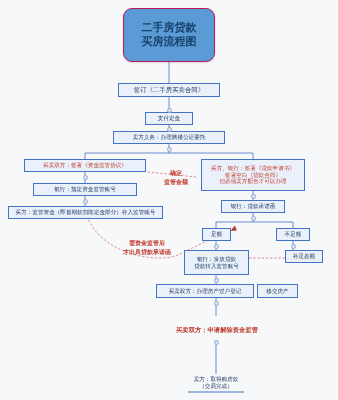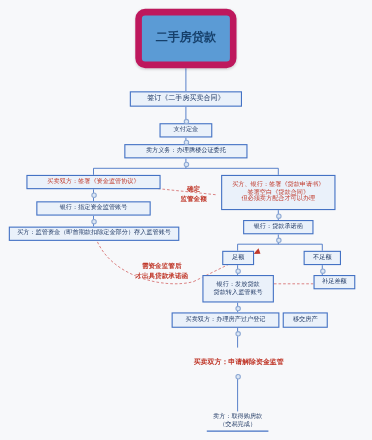--- a/index.html
+++ b/index.html
@@ -18,21 +18,21 @@
     position:absolute;
     box-sizing:border-box;
     display:flex;align-items:center;justify-content:center;
     text-align:center;
     line-height:1.25;
     white-space:nowrap;
   }
   
   .title-node{
     background:#5b9bd5;
-    border:6px solid #be185d;
+    border:1px solid #be185d;
     border-radius:9px;
     color:#16406b;
     font-size:11px;
     font-weight:bold;
     flex-direction:column;
     box-shadow:0 1px 2px rgba(0,0,0,.12);
   }
   .title-node span{display:block;}
 
   
@@ -122,20 +122,21 @@
 
     <g fill="#c0392b">
       <polygon points="122,166.2 114,168.6 122,171.8"></polygon>
       <polygon points="235,225.6 230.5,231 236.8,230.6"></polygon>
       <polygon points="240,255.4 240,261 234.5,258.2"></polygon>
     </g>
   </svg>
 
   <div class="node title-node" style="left:123px;top:8px;width:92px;height:54px;">
     <span>二手房贷款</span>
+    <span>买房流程图</span>
   </div>
 
   <div class="node box" style="left:118px;top:83px;width:102px;height:14px;font-size:6.4px;">签订《二手房买卖合同》</div>
 
   <div class="node box" style="left:145px;top:112px;width:48px;height:13px;">支付定金</div>
 
   <div class="node box" style="left:113px;top:131px;width:112px;height:13px;">卖方义务：办理腾楼公证委托</div>
 
   <div class="node box red" style="left:24px;top:159px;width:122px;height:13px;">买卖双方：签署《资金监管协议》</div>
 

